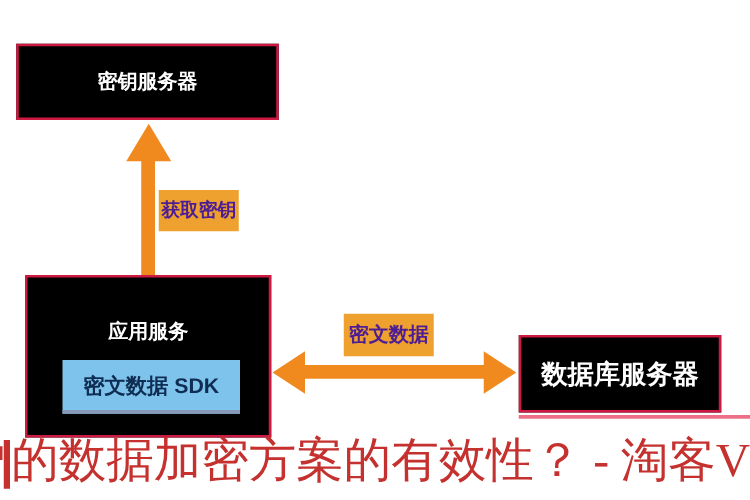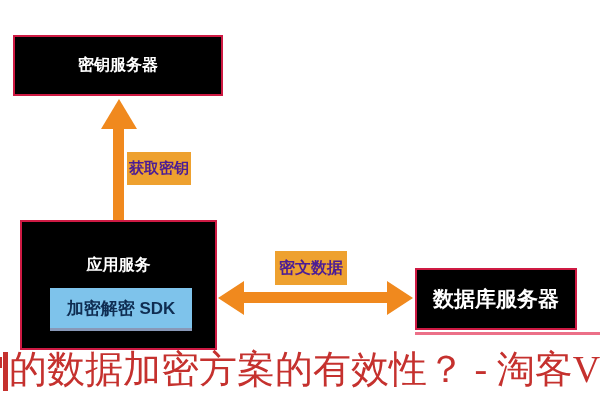--- a/index.html
+++ b/index.html
@@ -147,21 +147,21 @@
     <span>密钥服务器</span>
   </div>
 
   <div class="head-up"></div>
   <div class="shaft-v"></div>
   <div class="edge-label edge-label-get-key">获取密钥</div>
 
   <div class="node node-app-service">
     <span class="app-label">应用服务</span>
     <div class="sdk-box">
-      <span>加密解密 SDK</span>
+      <span>密文数据 SDK</span>
     </div>
   </div>
 
   <div class="head-left"></div>
   <div class="shaft-h"></div>
   <div class="head-right"></div>
   <div class="edge-label edge-label-cipher">密文数据</div>
 
   <div class="node node-db-server">
     <span>数据库服务器</span>

